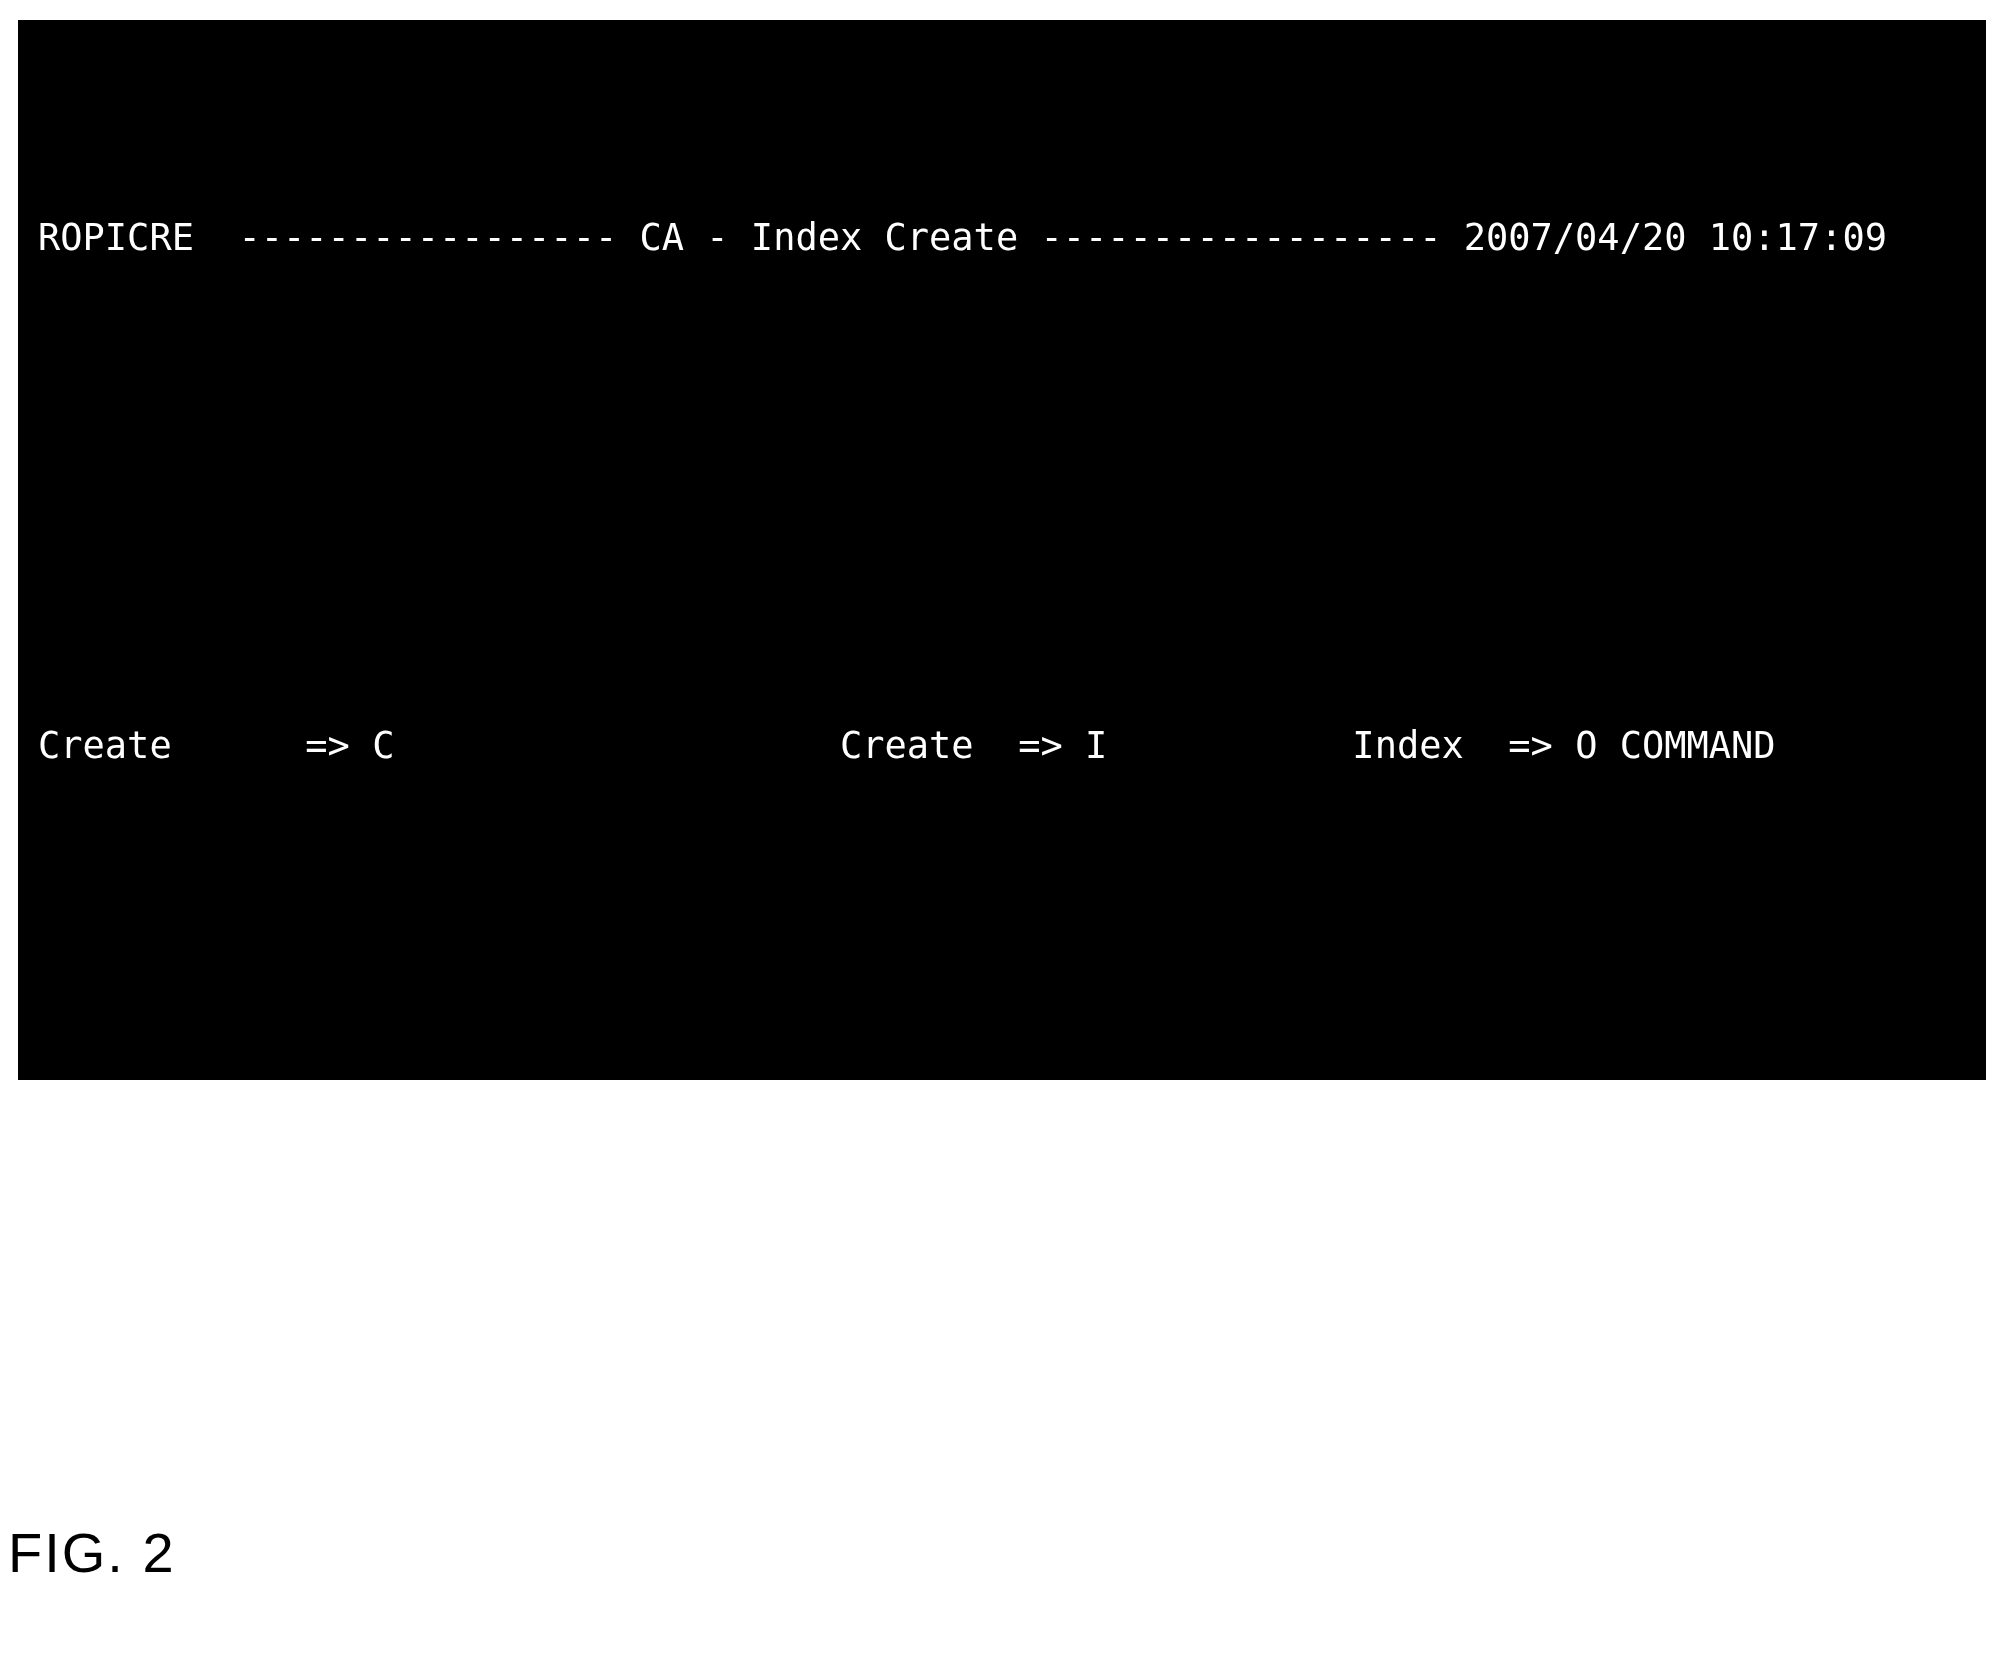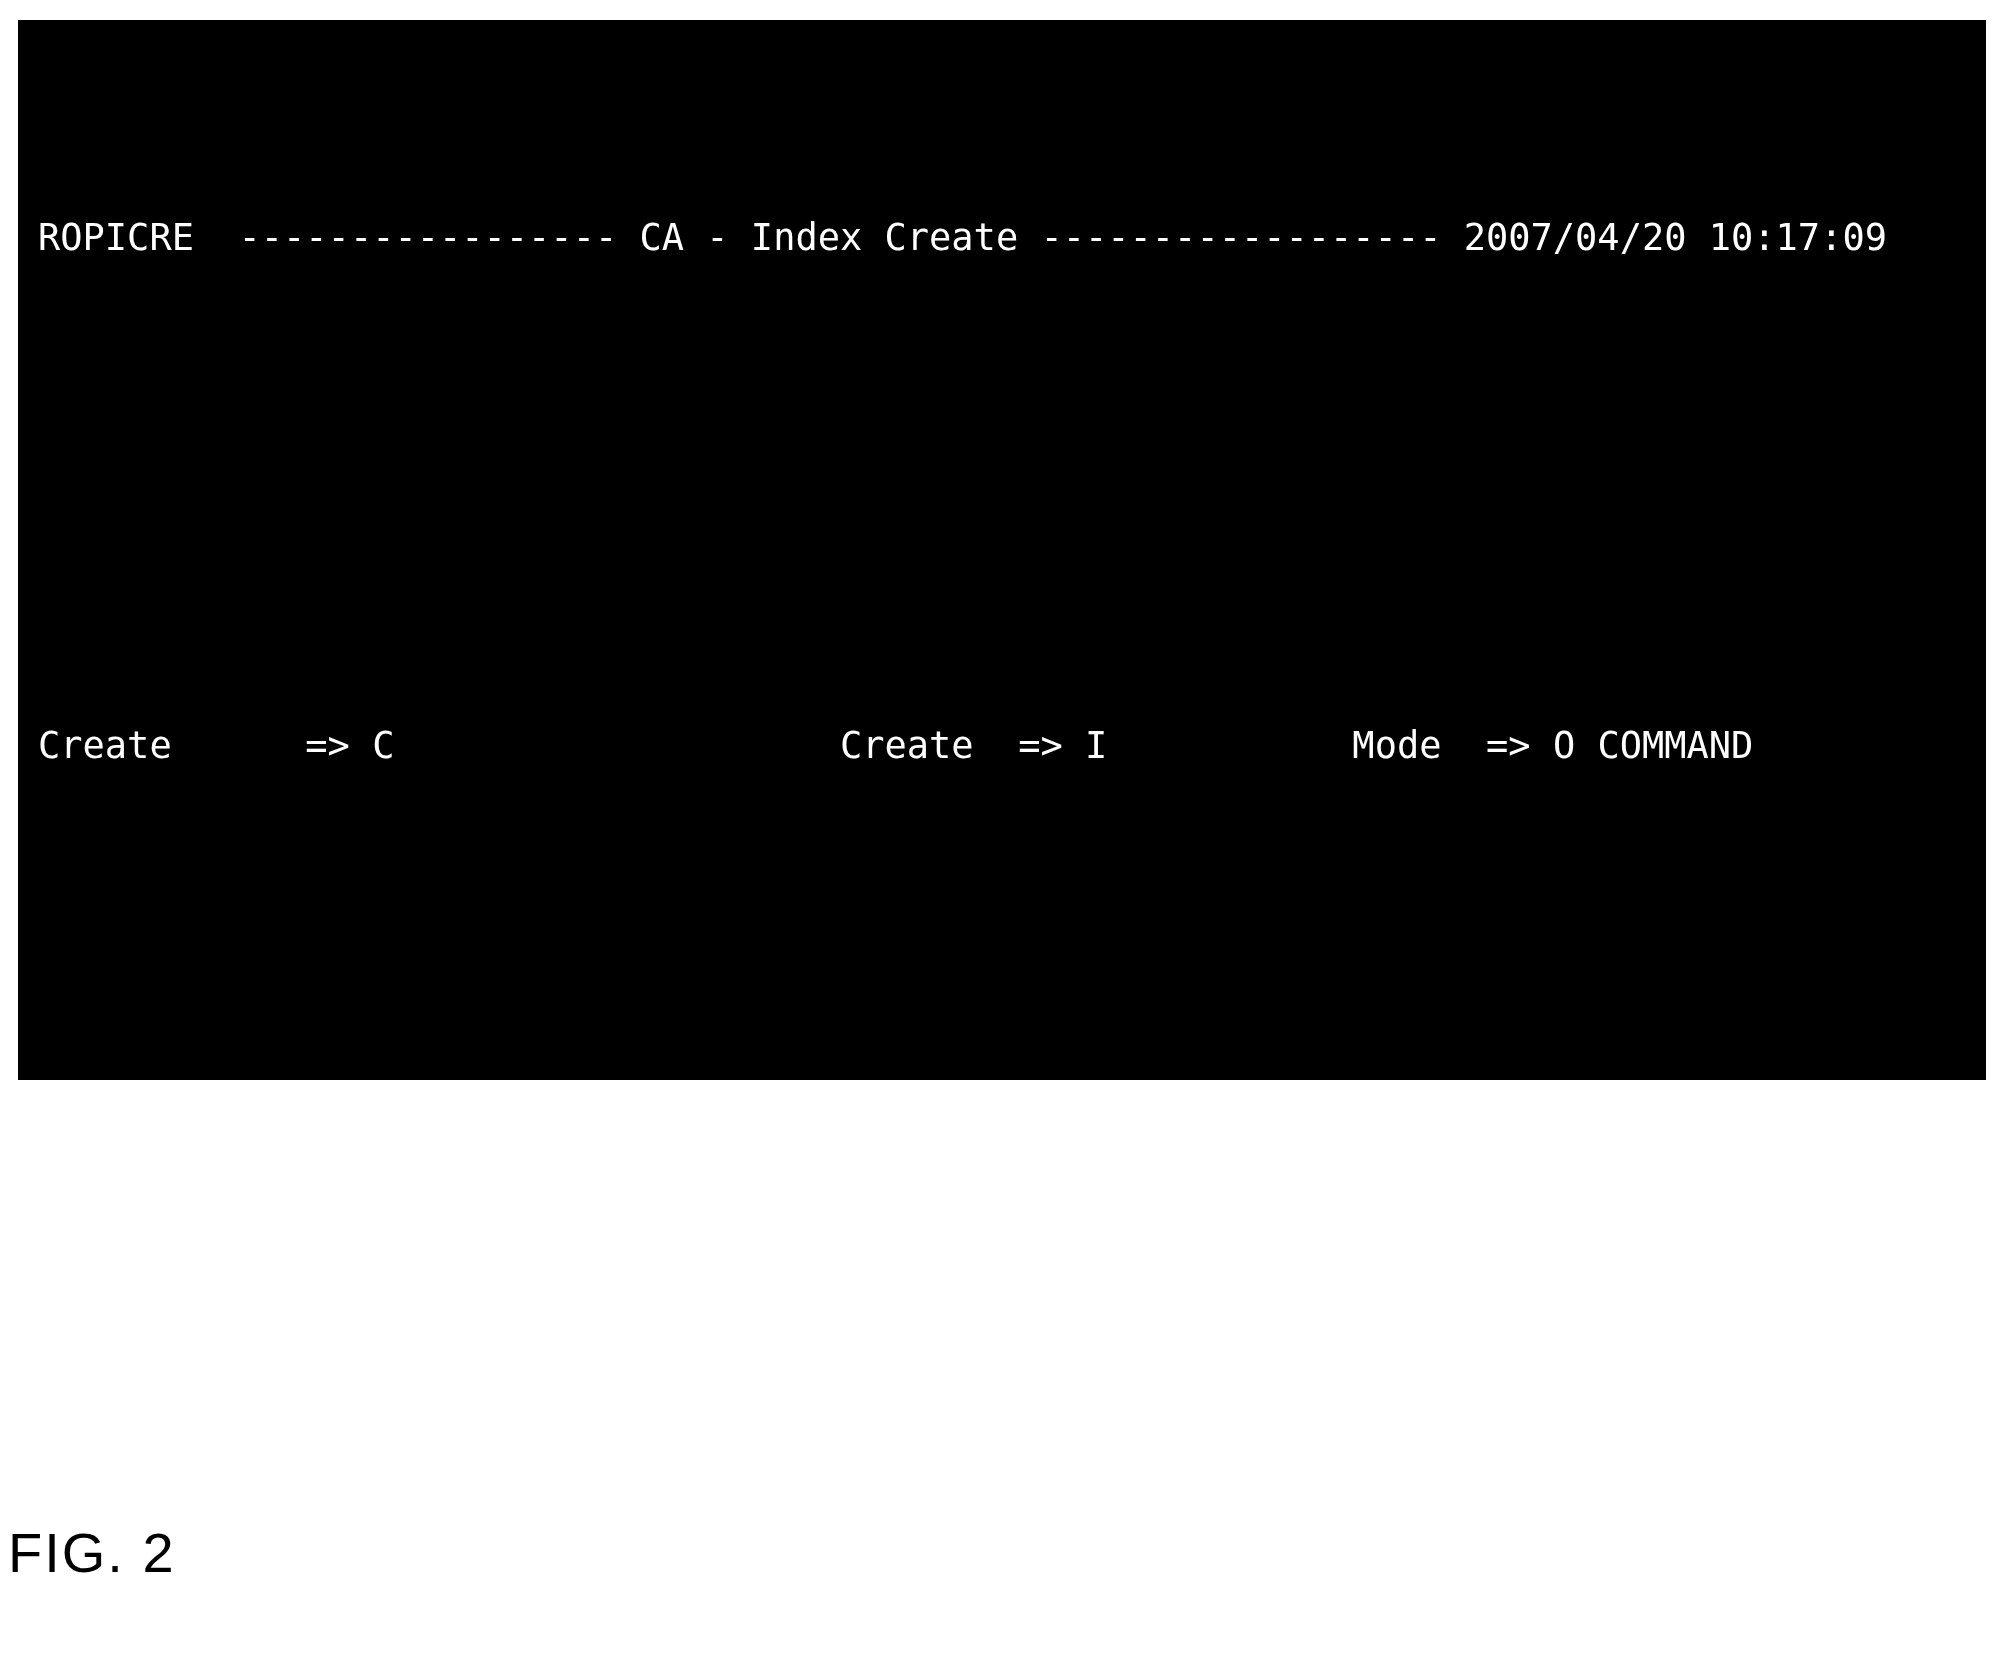--- a/index.html
+++ b/index.html
@@ -76,21 +76,21 @@
     <div class="scr">
 
       
       <span class="line"><span>ROPICRE</span><span>  </span><span>-----------------</span><span> </span><span>CA - Index Create</span><span> </span><span>------------------</span><span> </span><span>2007/04/20 10:17:09</span></span>
 
       
 
       <span class="blank"></span>
 
       
-      <span class="line"><span>Create</span><span>      </span><span>=&gt;</span><span> </span><span>C</span><span>                    </span><span>Create</span><span>  </span><span>=&gt;</span><span> </span><span>I</span><span>           </span><span>Mode</span><span>  </span><span>=&gt;</span><span> </span><span>O COMMAND</span></span>
+      <span class="line"><span>Create</span><span>      </span><span>=&gt;</span><span> </span><span>C</span><span>                    </span><span>Create</span><span>  </span><span>=&gt;</span><span> </span><span>I</span><span>           </span><span>Index</span><span>  </span><span>=&gt;</span><span> </span><span>O COMMAND</span></span>
 
       
       
 
       
       
 
       
       
 

